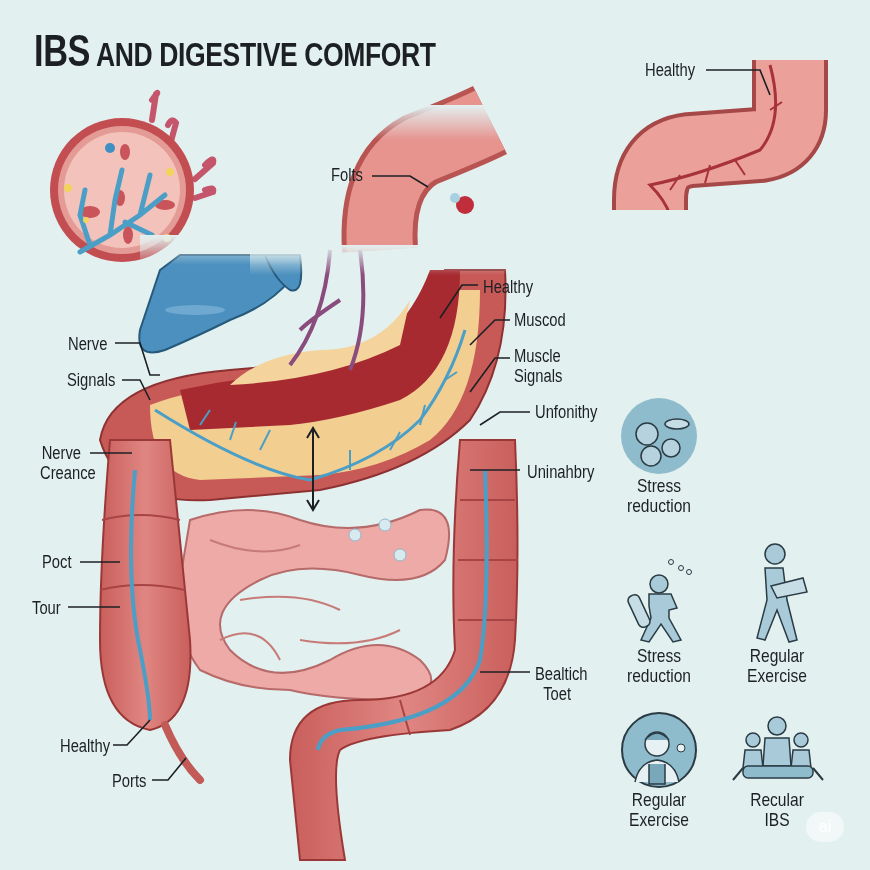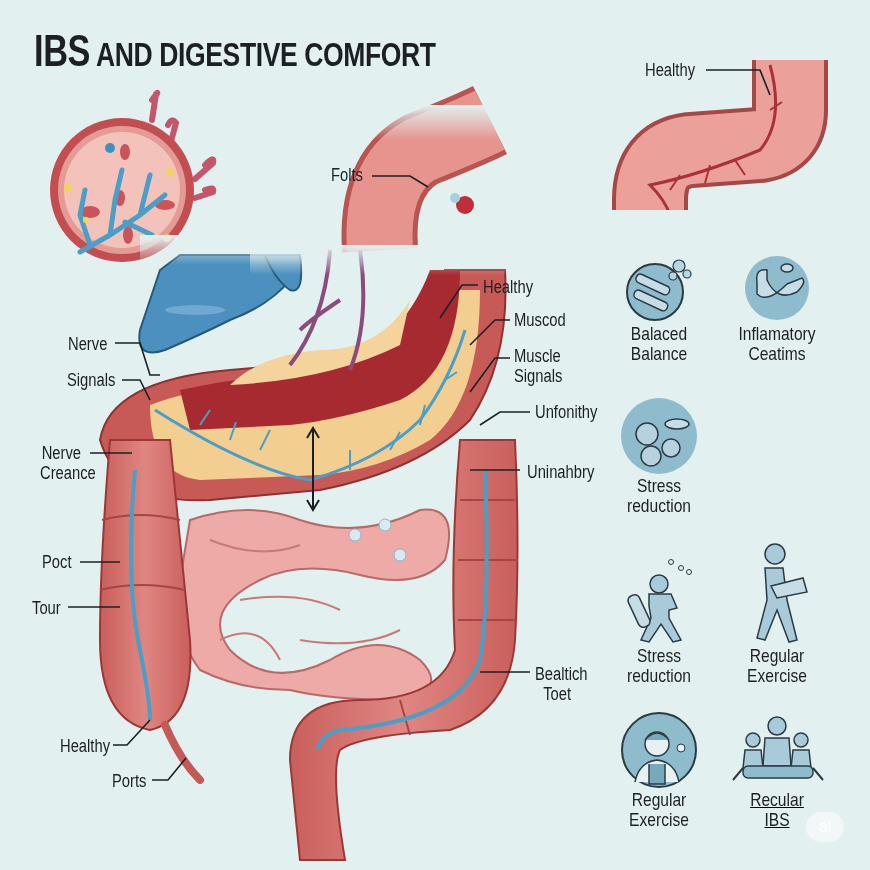--- a/index.html
+++ b/index.html
@@ -179,42 +179,21 @@
   <div class="lbl" style="left:67px;top:370px;">Signals</div>
   <div class="lbl" style="left:40px;top:443px;">
     <span style="padding-left:2px">Nerve</span><br>
     <span>Creance</span>
   </div>
   <div class="lbl" style="left:42px;top:552px;">Poct</div>
   <div class="lbl" style="left:32px;top:598px;">Tour</div>
   <div class="lbl" style="left:60px;top:736px;">Healthy</div>
   <div class="lbl" style="left:112px;top:771px;">Ports</div>
 
-  <div class="icon-card" style="left:594px;top:252px;">
-    <svg width="80" height="72" viewBox="0 0 80 72">
-      <circle cx="36" cy="40" r="28" fill="#8fbccd" stroke="#2a3b44" stroke-width="2"></circle>
-      <rect x="16" y="28" width="36" height="9" rx="4" fill="#c6dde6" stroke="#2a3b44" stroke-width="1.5" transform="rotate(25 34 32)"></rect>
-      <rect x="14" y="44" width="36" height="9" rx="4" fill="#c6dde6" stroke="#2a3b44" stroke-width="1.5" transform="rotate(25 32 48)"></rect>
-      <circle cx="60" cy="14" r="6" fill="#b8d6e2" stroke="#2a3b44" stroke-width="1.2"></circle>
-      <circle cx="68" cy="22" r="4" fill="#b8d6e2" stroke="#2a3b44" stroke-width="1.2"></circle>
-      <circle cx="54" cy="24" r="4" fill="#b8d6e2" stroke="#2a3b44" stroke-width="1.2"></circle>
-    </svg>
-    <span class="cap">Balaced</span>
-    <span class="cap">Balance</span>
-  </div>
-
-  <div class="icon-card" style="left:712px;top:252px;">
-    <svg width="80" height="72" viewBox="0 0 80 72">
-      <circle cx="40" cy="36" r="32" fill="#8fbccd"></circle>
-      <path d="M20 30 Q18 16 30 18 L30 28 Q40 50 60 40 Q70 30 65 26 L50 32 Q30 52 20 42 Z" fill="#c6dde6" stroke="#2a3b44" stroke-width="1.5"></path>
-      <ellipse cx="50" cy="16" rx="6" ry="4" fill="#c6dde6" stroke="#2a3b44" stroke-width="1.5"></ellipse>
-    </svg>
-    <span class="cap">Inflamatory</span>
-    <span class="cap">Ceatims</span>
-  </div>
+
 
   <div class="icon-card" style="left:594px;top:396px;">
     <svg width="80" height="80" viewBox="0 0 80 80">
       <circle cx="40" cy="40" r="38" fill="#8fbccd"></circle>
       <circle cx="28" cy="38" r="11" fill="#b6d2de" stroke="#2a3b44" stroke-width="1.5"></circle>
       <circle cx="32" cy="60" r="10" fill="#b6d2de" stroke="#2a3b44" stroke-width="1.5"></circle>
       <circle cx="52" cy="52" r="9" fill="#b6d2de" stroke="#2a3b44" stroke-width="1.5"></circle>
       <ellipse cx="58" cy="28" rx="12" ry="5" fill="#c6dde6" stroke="#2a3b44" stroke-width="1.5"></ellipse>
     </svg>
     <span class="cap">Stress</span>
@@ -251,21 +230,21 @@
       <circle cx="38" cy="34" r="12" fill="#e7f1f4" stroke="#2a3b44" stroke-width="1.5"></circle>
       <path d="M26 30 Q38 16 50 30" fill="#7aa8bb" stroke="#2a3b44" stroke-width="1.5"></path>
       <path d="M16 72 Q20 52 38 50 Q56 52 60 72" fill="#e7f1f4" stroke="#2a3b44" stroke-width="1.5"></path>
       <path d="M30 54 L30 74 L46 74 L46 54" fill="#7aa8bb" stroke="#2a3b44" stroke-width="1.5"></path>
       <circle cx="62" cy="38" r="4" fill="#e7f1f4" stroke="#2a3b44"></circle>
     </svg>
     <span class="cap">Regular</span>
     <span class="cap">Exercise</span>
   </div>
 
-  <div class="icon-card" style="left:712px;top:710px;text-decoration:underline;">
+  <div class="icon-card" style="left:712px;top:710px;">
     <svg width="96" height="80" viewBox="0 0 96 80">
       <circle cx="48" cy="16" r="9" fill="#a9cbd9" stroke="#2a3b44" stroke-width="1.5"></circle>
       <path d="M36 28 L60 28 L62 56 L34 56 Z" fill="#a9cbd9" stroke="#2a3b44" stroke-width="1.5"></path>
       <circle cx="24" cy="30" r="7" fill="#a9cbd9" stroke="#2a3b44" stroke-width="1.5"></circle>
       <path d="M16 40 L32 40 L34 58 L14 58 Z" fill="#a9cbd9" stroke="#2a3b44" stroke-width="1.5"></path>
       <circle cx="72" cy="30" r="7" fill="#a9cbd9" stroke="#2a3b44" stroke-width="1.5"></circle>
       <path d="M64 40 L80 40 L82 58 L62 58 Z" fill="#a9cbd9" stroke="#2a3b44" stroke-width="1.5"></path>
       <rect x="14" y="56" width="70" height="12" rx="5" fill="#8fbccd" stroke="#2a3b44" stroke-width="1.5"></rect>
       <path d="M14 58 L4 70 M84 58 L94 70" stroke="#2a3b44" stroke-width="2"></path>
     </svg>

